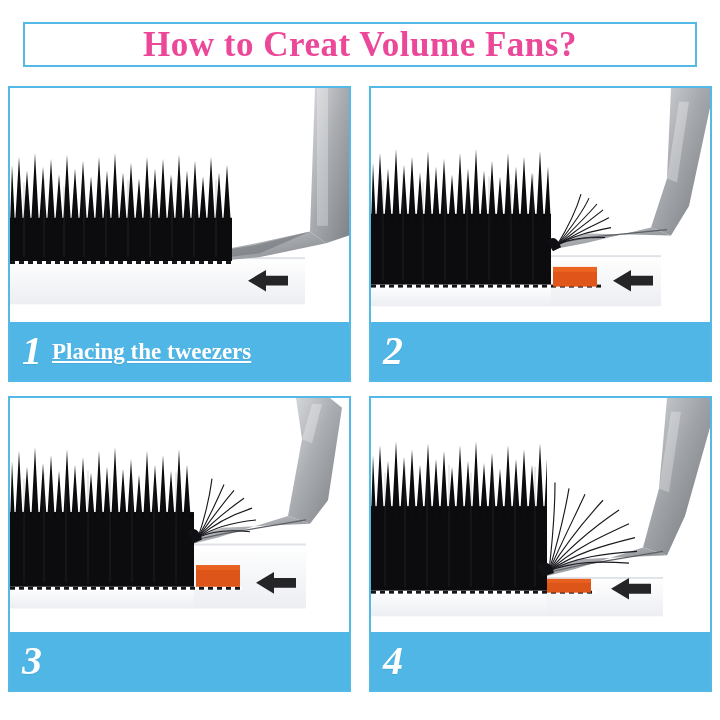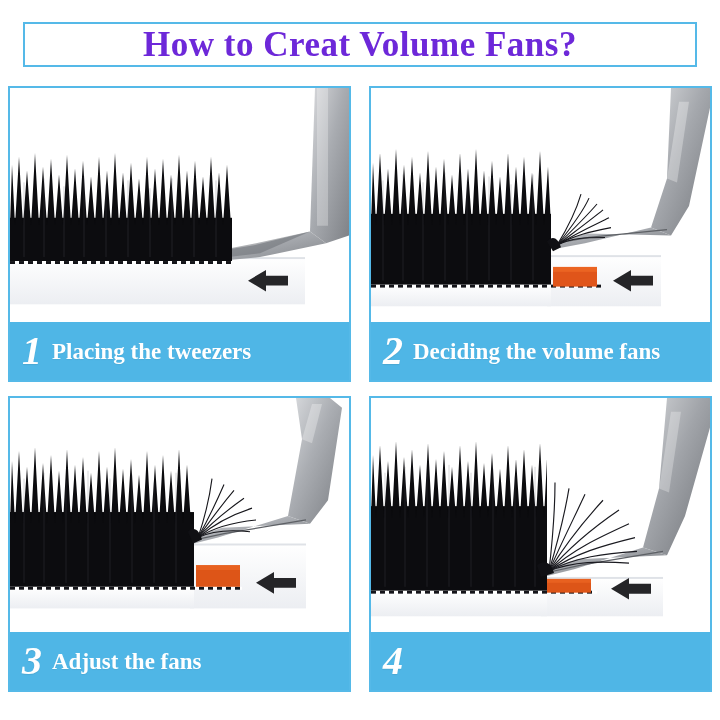--- a/index.html
+++ b/index.html
@@ -27,21 +27,21 @@
     display: flex;
     align-items: center;
     justify-content: center;
     background: #ffffff;
   }
   .title-text {
     font-family: "Liberation Serif", serif;
     font-weight: bold;
     font-size: 35px;
     letter-spacing: 0.5px;
-    color: #6d28d9;
+    color: #ec4899;
     line-height: 1;
     white-space: nowrap;
   }
 
   
   .grid {
     position: absolute;
     left: 8px;
     top: 86px;
     width: 704px;
@@ -90,20 +90,21 @@
     text-shadow: 0 1px 1px rgba(0,0,0,0.08);
   }
   .caption-label {
     font-family: "Liberation Serif", serif;
     font-weight: bold;
     font-size: 23px;
     color: #ffffff;
     line-height: 1;
     white-space: nowrap;
     text-shadow: 0 1px 1px rgba(0,0,0,0.06);
+    text-decoration: underline;
   }
 </style>
 </head>
 <body>
 
 <div class="title-box">
   <div class="title-text">How to Creat Volume Fans?</div>
 </div>
 
 <div class="grid">
@@ -305,21 +306,20 @@
           <rect x="182" y="182" width="44" height="5" fill="#ef6a26" opacity="0.75"></rect>
         </g>
 
         <g fill="#252528">
           <polygon points="242,196 260,185 260,191 282,191 282,201 260,201 260,207"></polygon>
         </g>
       </svg>
     </div>
     <div class="caption">
       <span class="caption-num">2</span>
-      <span class="caption-label">Deciding the volume fans</span>
     </div>
   </div>
 
   <div class="panel">
     <div class="photo">
       <svg viewBox="0 0 339 238" width="100%" height="100%" preserveAspectRatio="none">
         <defs>
           <linearGradient id="tw3" x1="0" y1="0" x2="1" y2="1">
             <stop offset="0%" stop-color="#dcdee1"></stop>
             <stop offset="45%" stop-color="#aaadb2"></stop>
@@ -415,21 +415,20 @@
           <rect x="186" y="170" width="44" height="5" fill="#ec6724" opacity="0.7"></rect>
         </g>
 
         <g fill="#252528">
           <polygon points="246,188 264,177 264,183 286,183 286,193 264,193 264,199"></polygon>
         </g>
       </svg>
     </div>
     <div class="caption">
       <span class="caption-num">3</span>
-      <span class="caption-label">Adjust the fans</span>
     </div>
   </div>
 
   <div class="panel">
     <div class="photo">
       <svg viewBox="0 0 339 238" width="100%" height="100%" preserveAspectRatio="none">
         <defs>
           <linearGradient id="tw4" x1="0" y1="0" x2="1" y2="1">
             <stop offset="0%" stop-color="#d5d7da"></stop>
             <stop offset="45%" stop-color="#a1a4a9"></stop>

